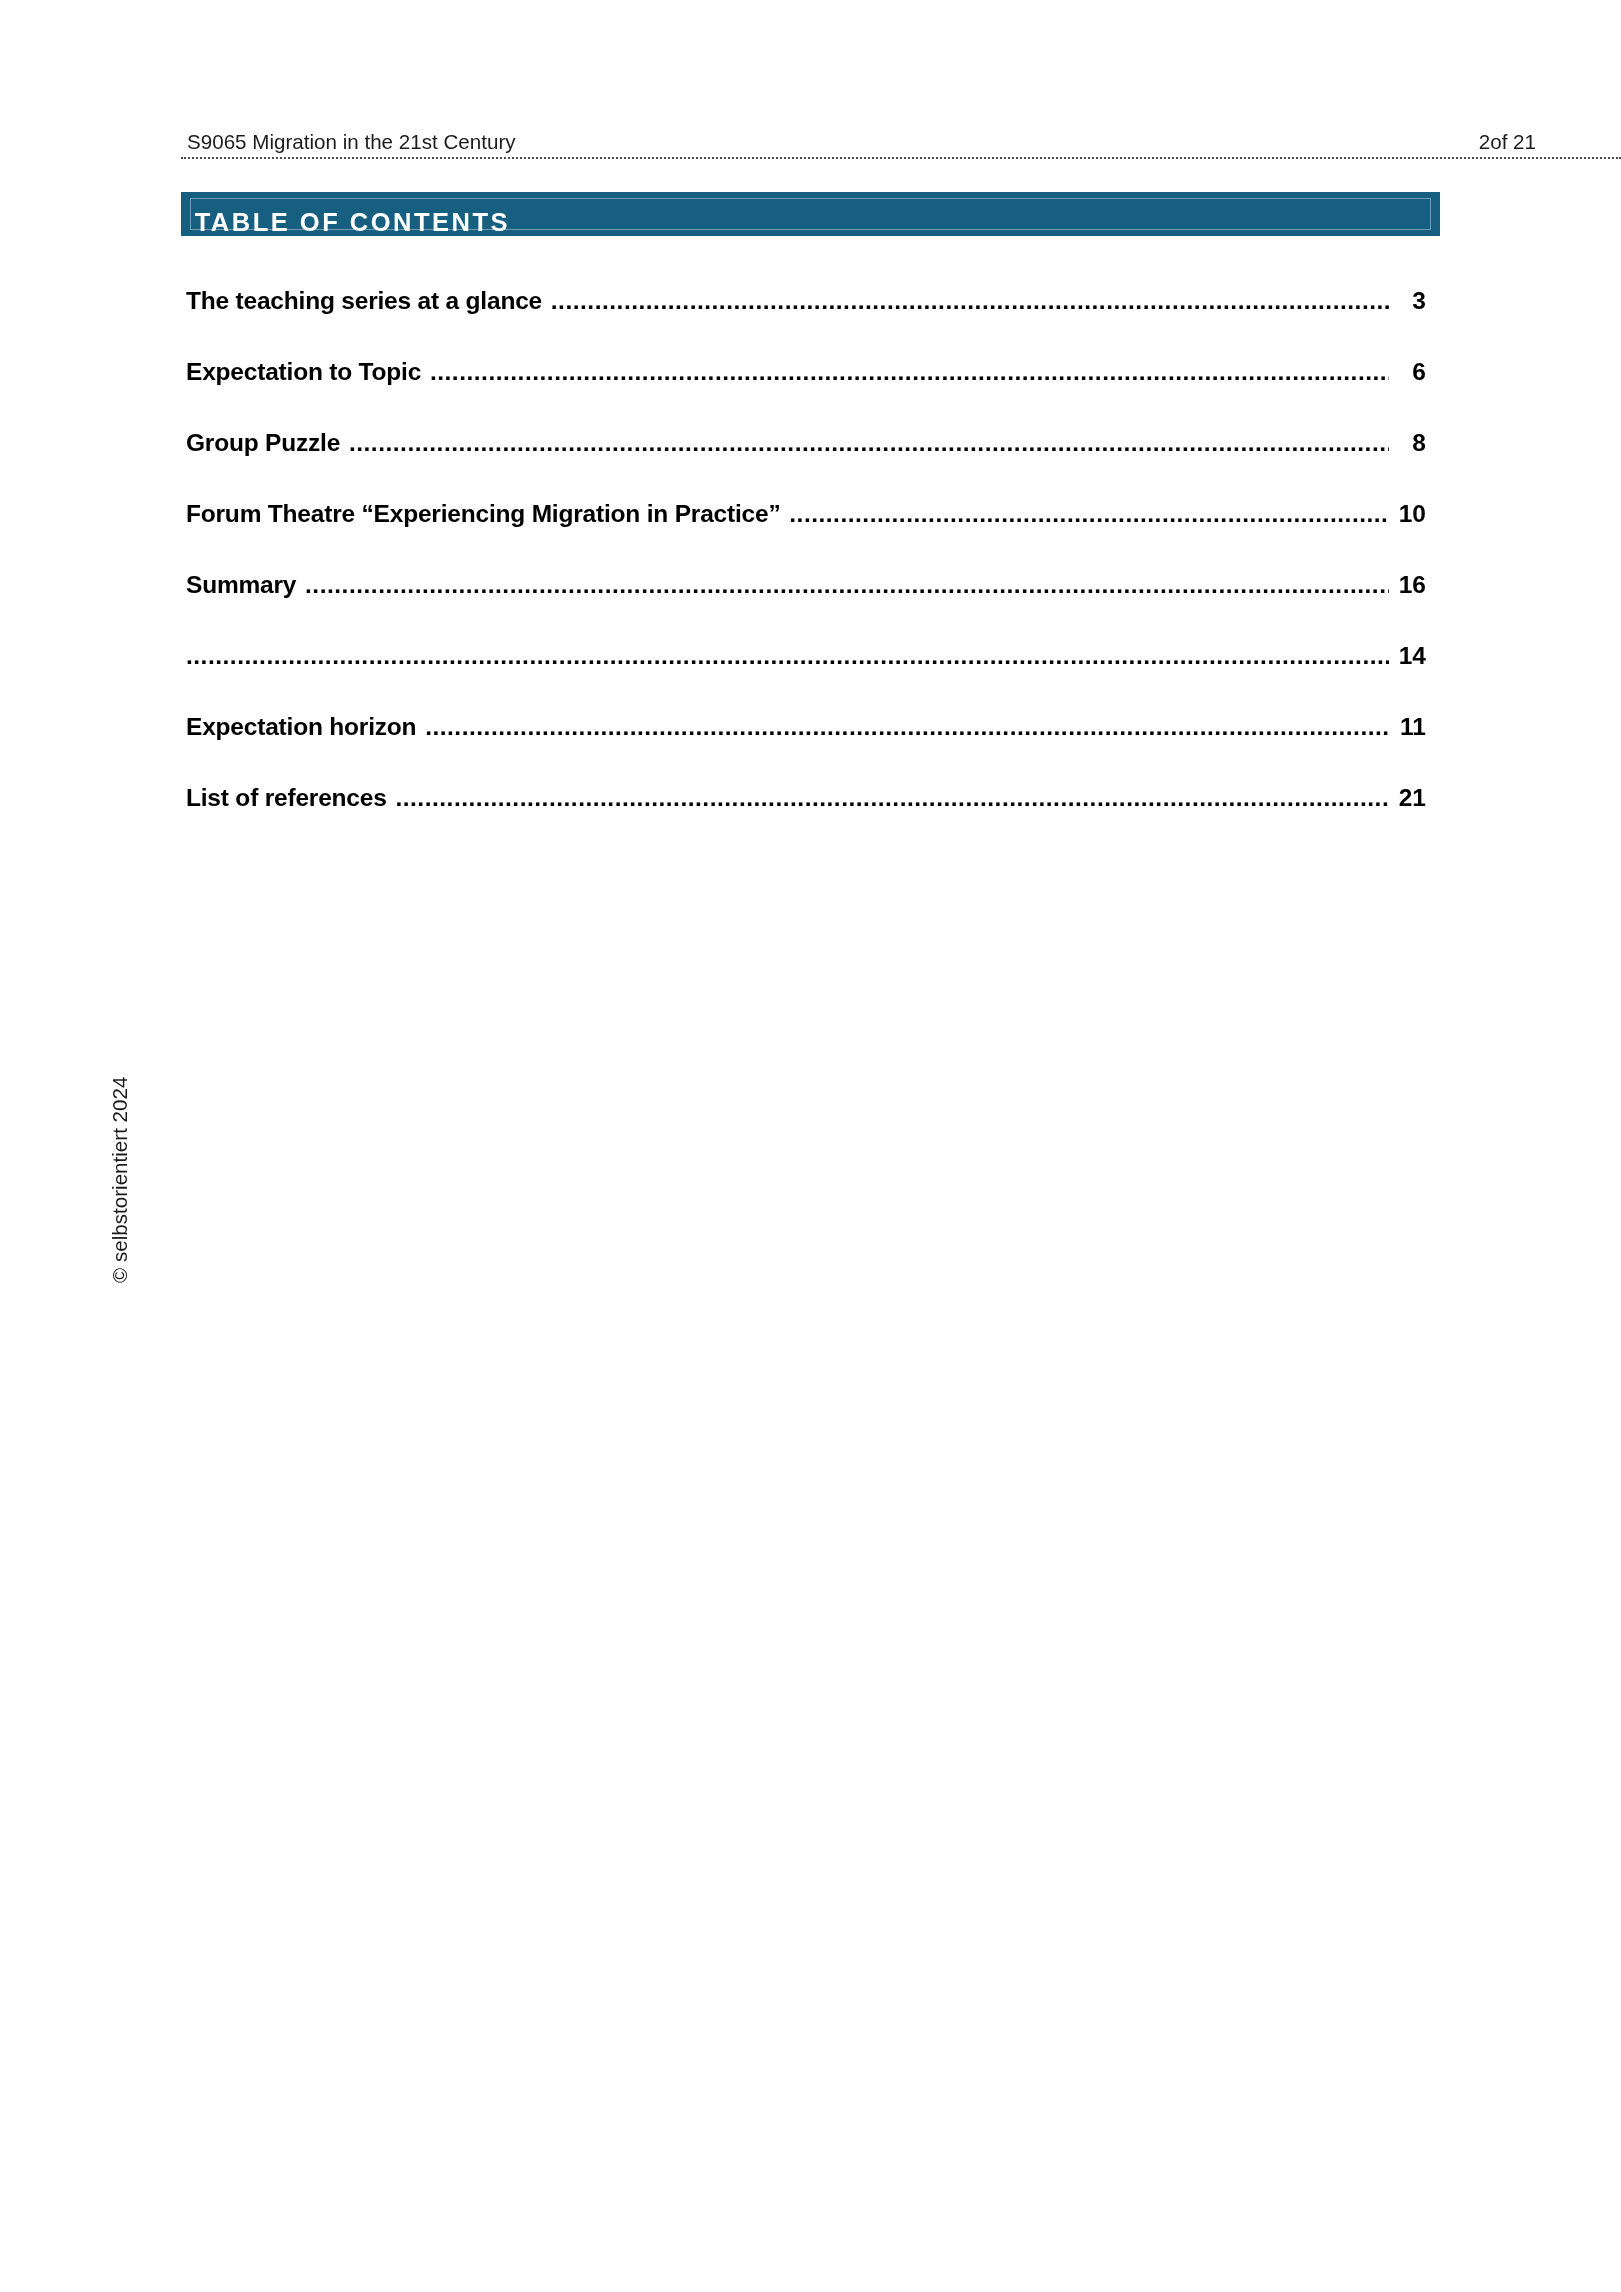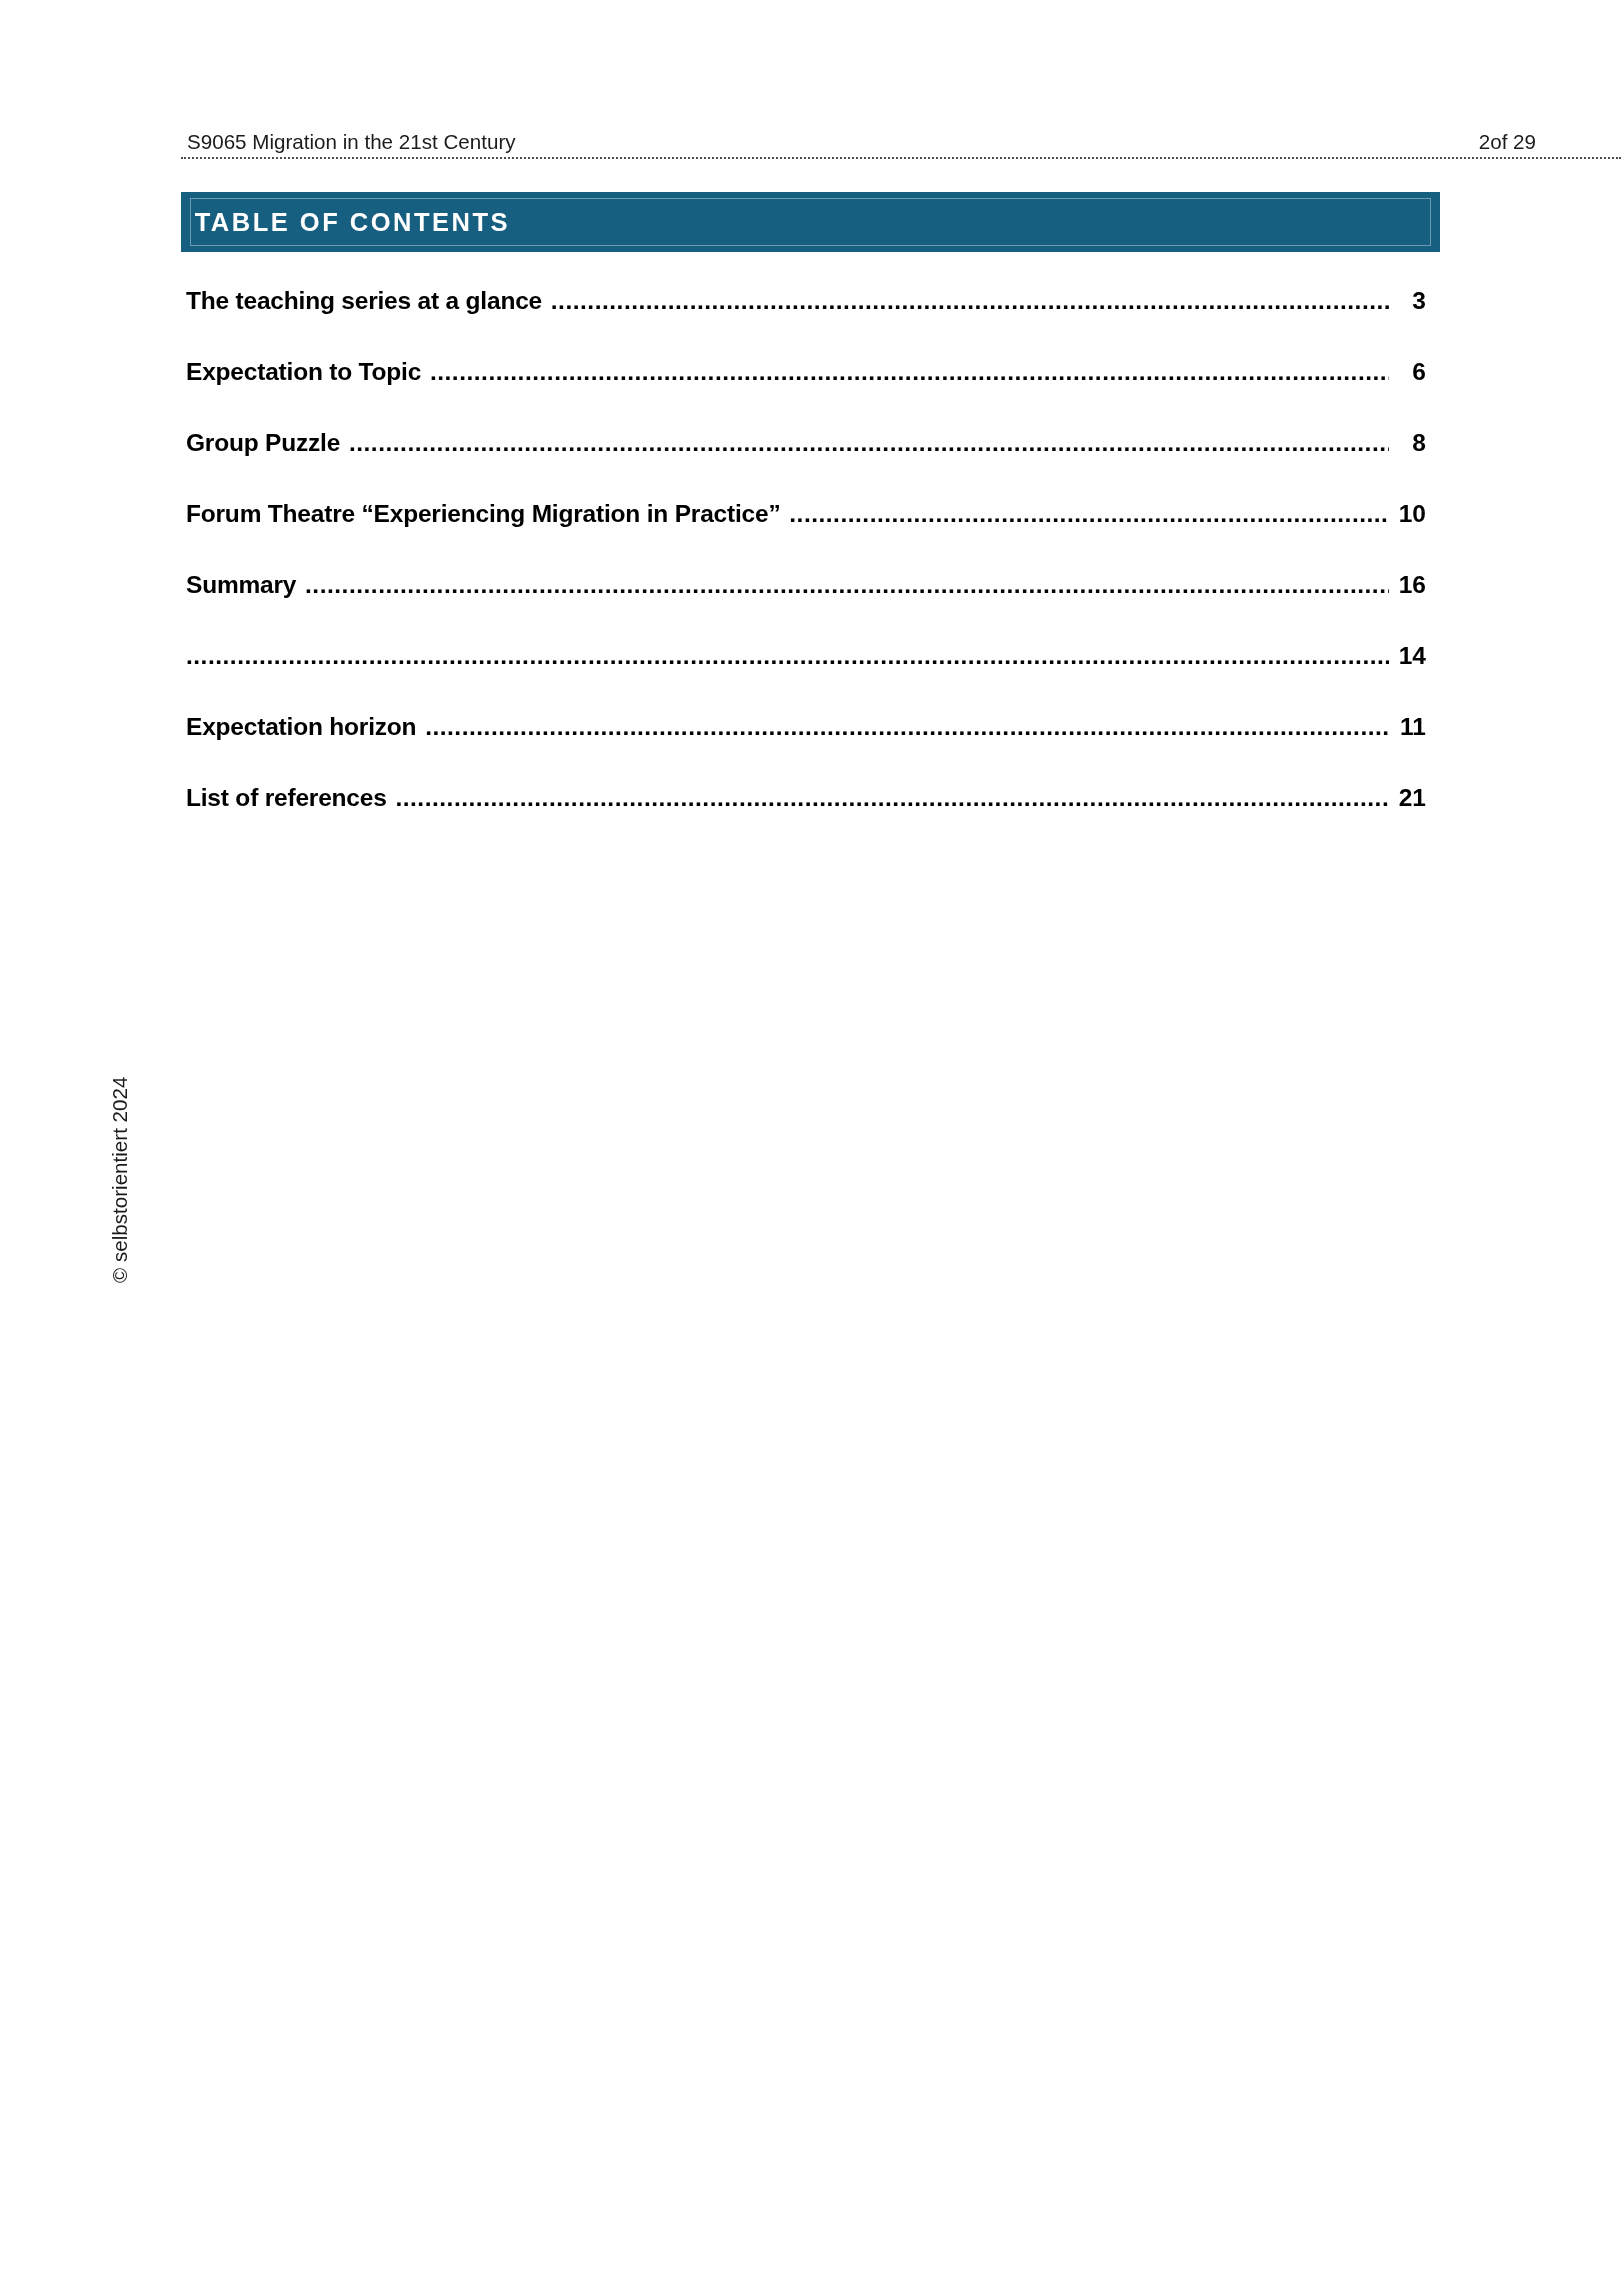--- a/index.html
+++ b/index.html
@@ -37,21 +37,21 @@
     position: absolute;
     left: 181px; right: 0px; top: 149px;
     height: 9.8px;
     border-bottom: 2px dotted #4d4d4d;
   }
 
   
   .banner {
     position: absolute;
     left: 181px; top: 192px;
-    width: 1259px; height: 60px;
+    width: 1259px; height: 44px;
     background: #175F80;
   }
   .banner-inner {
     position: absolute;
     top: 5.9px; bottom: 5.9px; left: 8.8px; right: 8.8px;
     border: 1px solid rgba(255,255,255,0.38);
     pointer-events: none;
   }
   .banner-title {
     position: absolute;
@@ -115,21 +115,21 @@
     white-space: nowrap;
   }
 </style>
 </head>
 <body>
 
 <div class="page">
 
   <span class="doc-header-title">S9065 Migration in the 21st Century</span>
 
-  <span class="doc-header-page">2of 29</span>
+  <span class="doc-header-page">2of 21</span>
 
   <div class="header-rule"></div>
 
   <div class="banner" style="background-color: rgb(23, 95, 128);">
     <div class="banner-inner"></div>
     <h1 class="banner-title">TABLE OF CONTENTS</h1>
   </div>
 
   <nav class="toc" id="toc-list">
   <div class="toc-row">

